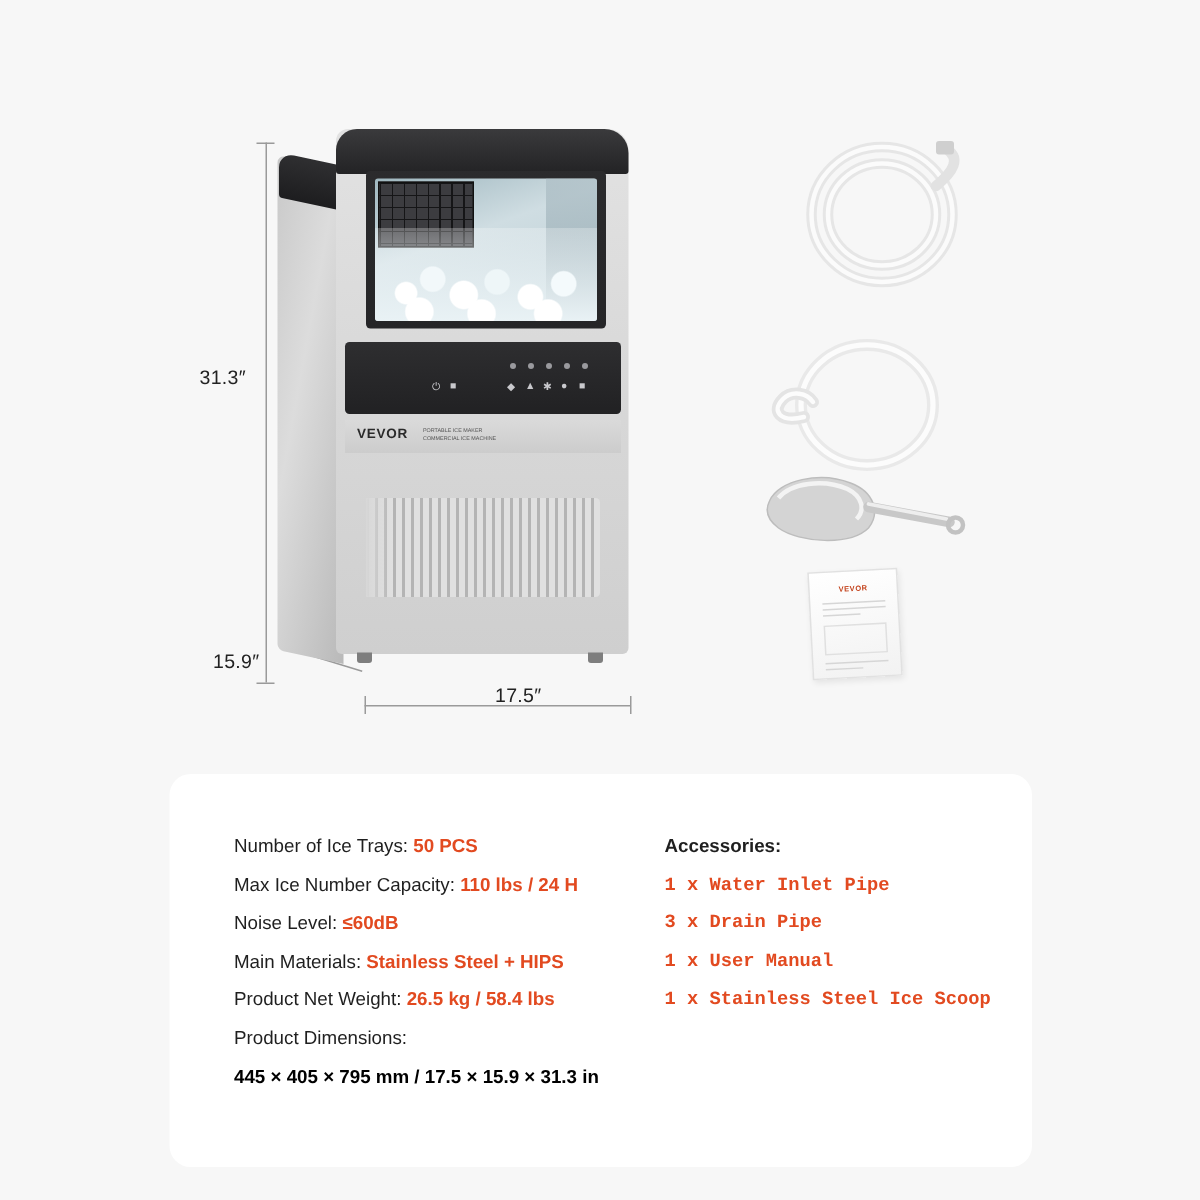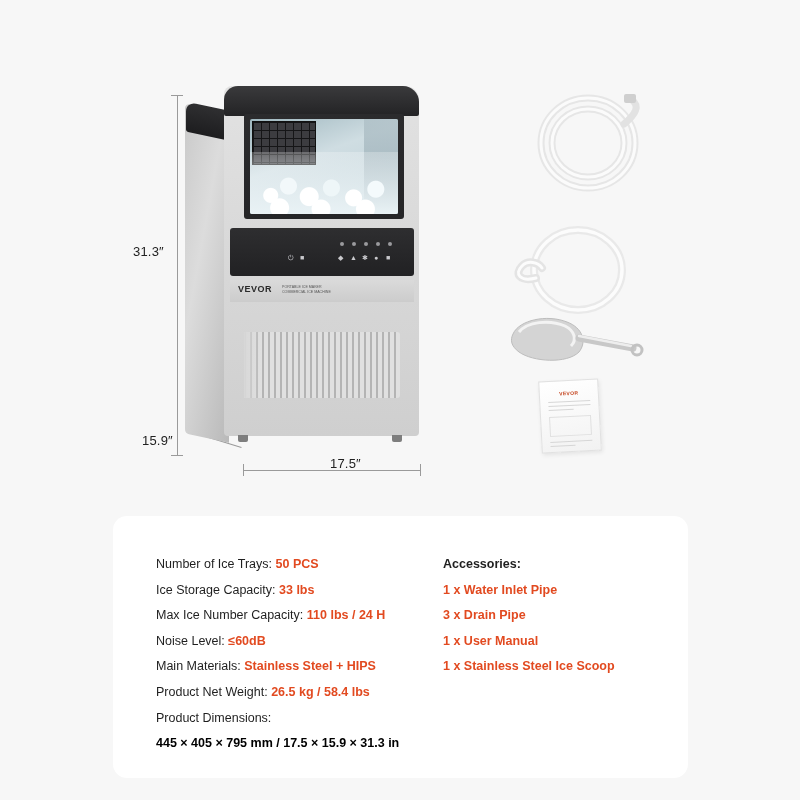--- a/index.html
+++ b/index.html
@@ -317,20 +317,21 @@
     font-size: 12.5px;
     font-weight: bold;
     color: #1f1f1f;
     line-height: 25.6px;
   }
   .acc-item {
     font-size: 12.5px;
     font-weight: bold;
     color: #e24a20;
     line-height: 25.6px;
+    font-family: Liberation Mono, monospace;
   }
 </style>
 </head>
 <body>
 
 <div class="hero">
 
   <div class="guide v" style="left:177px; top:95px; height:360px;"></div>
   <div class="guide h" style="left:171px; top:95px; width:12px;"></div>
   <div class="guide h" style="left:171px; top:455px; width:12px;"></div>
@@ -432,24 +433,20 @@
 </div>
 
 <div class="spec-card">
   <div class="spec-inner">
     <div class="spec-left">
       <div class="spec-row">
         <span>Number of Ice Trays:</span>
         <span class="val">50 PCS</span>
       </div>
       <div class="spec-row">
-        <span>Ice Storage Capacity:</span>
-        <span class="val">33 lbs</span>
-      </div>
-      <div class="spec-row">
         <span>Max Ice Number Capacity:</span>
         <span class="val">110 lbs / 24 H</span>
       </div>
       <div class="spec-row">
         <span>Noise Level:</span>
         <span class="val">≤60dB</span>
       </div>
       <div class="spec-row">
         <span>Main Materials:</span>
         <span class="val">Stainless Steel + HIPS</span>

